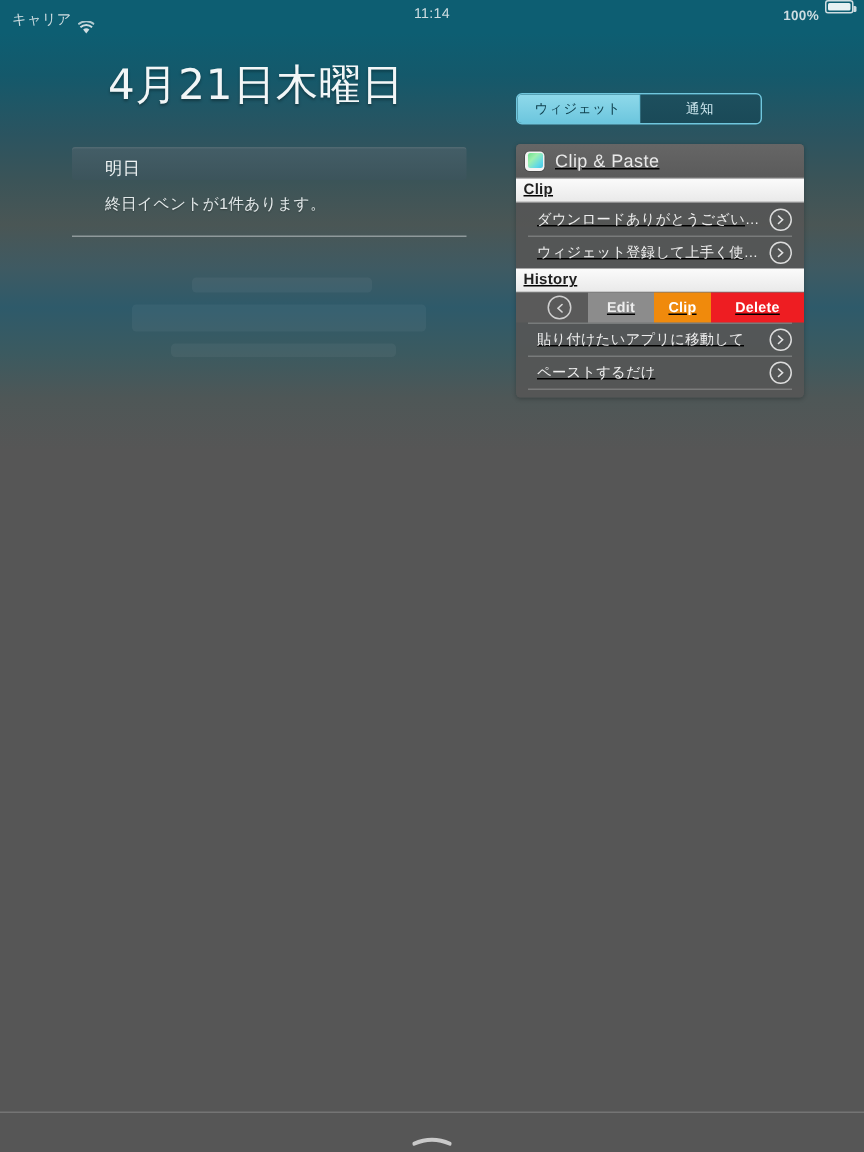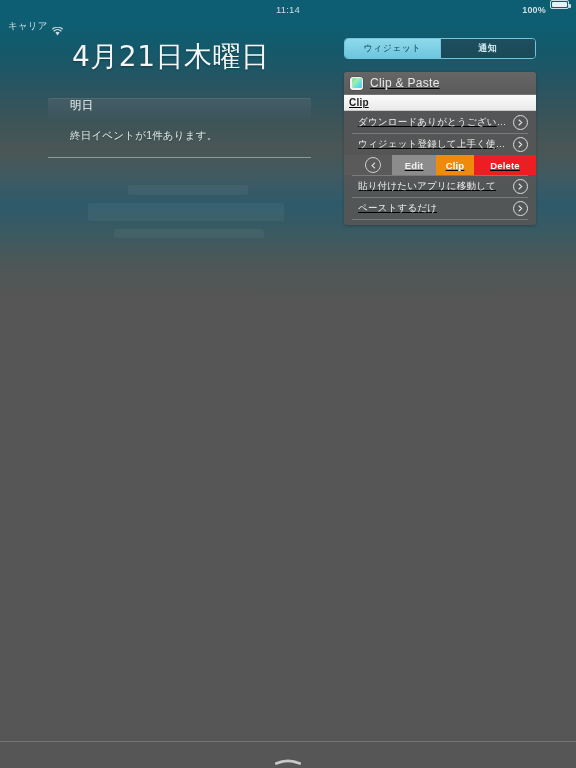--- a/index.html
+++ b/index.html
@@ -25,21 +25,21 @@
         #4e5757 265px,
         #565656 300px,
         #565656 768px);
   }
 
   
   #statusbar{
     position:absolute;left:0;top:0;width:576px;height:20px;
     color:#cfdde1;font-size:9.5px;line-height:20px;
   }
-  #sb-left{position:absolute;left:8px;top:16px;display:flex;align-items:center;gap:4px;height:20px;}
+  #sb-left{position:absolute;left:8px;top:4px;display:flex;align-items:center;gap:4px;height:20px;}
   #sb-carrier{letter-spacing:.2px;font-size:9.5px;}
   .wifi-ico{display:inline-block;width:11px;height:9px;position:relative;top:1px;}
   #sb-center{position:absolute;left:0;top:0;width:576px;text-align:center;font-size:9.5px;font-weight:normal;letter-spacing:.2px;}
   #sb-right{position:absolute;right:7px;top:0;display:flex;align-items:flex-start;gap:4px;height:20px;}
   #sb-batt-pct{font-size:9px;font-weight:bold;letter-spacing:.2px;}
   .batt{
     width:19px;height:9px;border:1px solid #cfdde1;border-radius:2px;
     position:relative;padding:1px;box-sizing:border-box;
   }
   .batt i{display:block;width:100%;height:100%;background:#e8f1f3;border-radius:1px;}
@@ -51,21 +51,21 @@
   
   #leftcol{position:absolute;left:0;top:20px;width:330px;}
   #date-title{
     margin:18px 0 0 72px;color:#f2f6f7;font-size:28px;font-weight:400;
     letter-spacing:.5px;text-shadow:0 1px 2px rgba(0,0,0,.35);
     font-family:"DejaVu Sans","Liberation Sans",sans-serif;
   }
   #tomorrow-header{
     margin:22px 0 0 48px;width:263px;height:22px;
     background:linear-gradient(to bottom,rgba(72,96,105,.82),rgba(60,84,92,.86));
-    border-radius:2px;display:flex;align-items:flex-start;
+    border-radius:2px;display:flex;align-items:flex-end;
     box-shadow:inset 0 1px 0 rgba(255,255,255,.07);
   }
   #tomorrow-label{color:#f0f4f5;font-size:11.5px;padding-left:22px;letter-spacing:.3px;}
   #allday-text{
     margin:9px 0 0 48px;color:#e3e9ea;font-size:10.5px;padding-left:22px;letter-spacing:.2px;
     text-shadow:0 1px 1px rgba(0,0,0,.25);
   }
   #left-divider{
     margin:14px 0 0 48px;width:263px;height:1px;
     background:rgba(230,236,238,.45);
@@ -81,29 +81,29 @@
   }
   #ghost-area{
     position:absolute;left:88px;top:165px;width:200px;height:80px;
     opacity:.045;pointer-events:none;
   }
   #ghost-area .gl{background:#ffffff;border-radius:3px;margin-bottom:8px;}
 
   
   #rightcol{position:absolute;left:344px;top:38px;width:192px;}
   #segmented{
-    display:flex;width:192px;height:21px;border-radius:4px;overflow:hidden;
-    border:1px solid #6fc6dd;box-sizing:border-box;
+    display:flex;width:164px;height:21px;border-radius:4px;overflow:hidden;
+    border:1px solid #6fc6dd;box-sizing:border-box;margin-top:24px;
   }
   .seg{
     flex:1;display:flex;align-items:center;justify-content:center;
     font-size:9px;letter-spacing:.4px;cursor:pointer;
   }
   .seg.on{background:linear-gradient(to bottom,#8fd9ea,#6cc6de);color:#10414f;}
-  .seg.off{background:linear-gradient(to bottom,#1d4f5e,#1a4a58);color:#cfe9f0;font-weight:bold;}
+  .seg.off{background:linear-gradient(to bottom,#1d4f5e,#1a4a58);color:#cfe9f0;}
   .seg-sep{width:1px;background:#6fc6dd;}
 
   #widget{
     margin-top:13px;width:192px;
     background:rgba(86,86,86,.92);
     border-radius:3px;overflow:hidden;
     box-shadow:0 1px 3px rgba(0,0,0,.25);
     text-decoration:underline;
   }
   #widget-title-row{
@@ -250,20 +250,21 @@
 
       <div class="row">
         <span class="row-label">ウィジェット登録して上手く使ってね</span>
         <span class="chev-circle">
           <svg width="7" height="7" viewBox="0 0 7 7">
               <path d="M2 1 L4.7 3.5 L2 6" stroke="#e2e2e2" stroke-width="1.1" fill="none" stroke-linecap="round"></path>
             </svg>
         </span>
       </div>
 
+      <div class="sect-header">History</div>
 
       <div id="history-toolbar">
         <div class="toolbar-spacer"></div>
         <div id="back-btn">
           <span class="back-circle">
             <svg width="7" height="7" viewBox="0 0 7 7">
                 <path d="M4.7 1 L2 3.5 L4.7 6" stroke="#d6d6d6" stroke-width="1.1" fill="none" stroke-linecap="round"></path>
               </svg>
           </span>
         </div>

